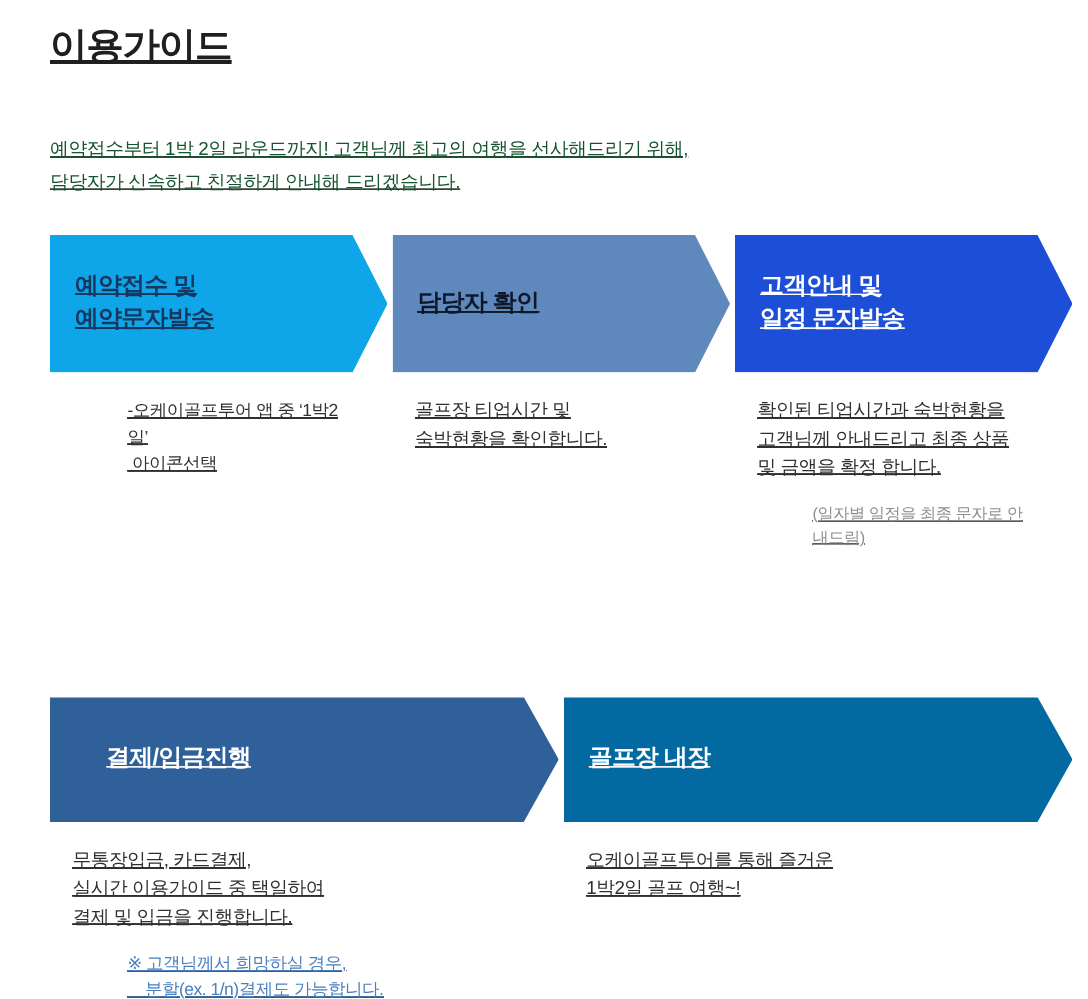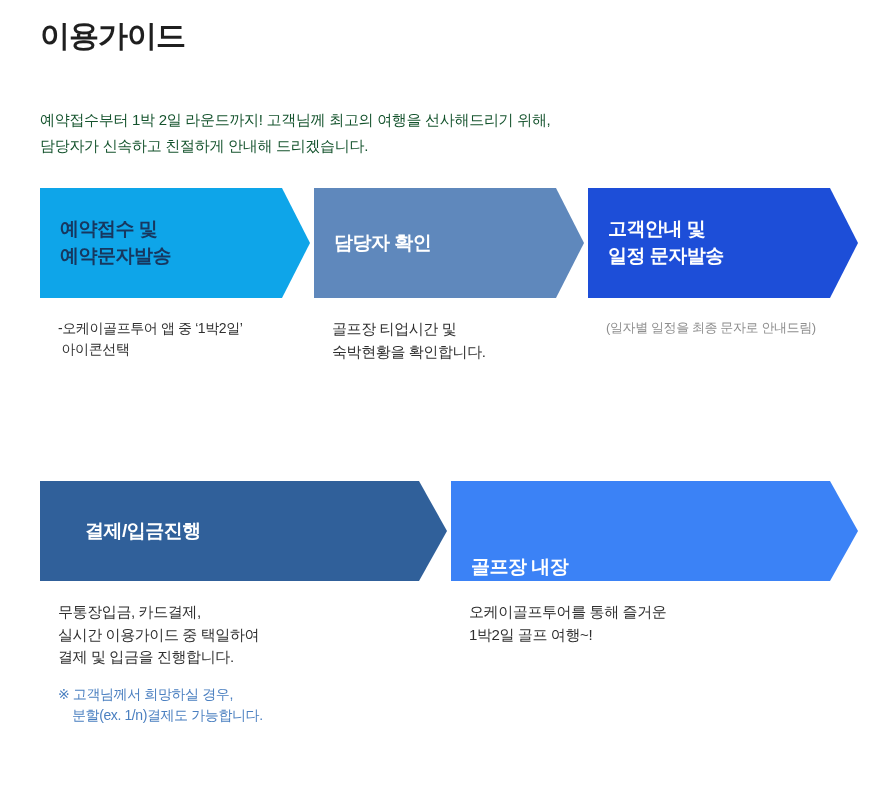--- a/index.html
+++ b/index.html
@@ -1,15 +1,15 @@
 <!DOCTYPE html>
 <html><head>
 <meta charset="utf-8">
 <style>
-  * { margin: 0; padding: 0; box-sizing: border-box; }
+  * { margin: 0; padding: 0; box-sizing: border-box; text-decoration: underline; }
   html, body { background: #ffffff; }
   body {
     width: 870px;
     font-family: "Liberation Sans", "DejaVu Sans", sans-serif;
     color: #333333;
   }
   .page {
     width: 870px;
     height: 799px;
     padding: 16px 12px 0 40px;
@@ -50,42 +50,43 @@
   .row2 .arrow { height: 100px; }
   .arrow .step-label {
     font-size: 19px;
     font-weight: bold;
     line-height: 1.4;
     white-space: pre-wrap;
     letter-spacing: -0.5px;
   }
   
   .s1 { background: #0ea5e9; color: #17375f; }
-  .s2 { background: #5f88bc; color: #ffffff; }
+  .s2 { background: #5f88bc; color: #0f172a; }
   .s3 { background: #1d4ed8; color: #ffffff; }
   .s4 { background: #30609a; color: #ffffff; padding-left: 45px; }
   .s5 { background: #27517e; color: #ffffff; }
-  .s6 { background: #3b82f6; color: #ffffff; align-items: flex-end; }
+  .s6 { background: #0369a1; color: #ffffff; }
   .step-body {
     margin-top: 20px;
     padding: 0 30px 0 18px;
   }
   .step-desc {
     font-size: 15px;
     line-height: 1.5;
     color: #2f2f2f;
     white-space: pre-wrap;
     letter-spacing: -0.4px;
   }
   .step-note {
     margin-top: 15px;
     font-size: 14px;
     line-height: 1.5;
     white-space: pre-wrap;
     letter-spacing: -0.4px;
+    margin-left: 44px;
   }
   .note-plain { color: #2f2f2f; }
   .note-gray  { color: #8e8e8e; font-size: 13px; }
   .note-blue  { color: #4a7fc0; }
 </style>
 </head>
 <body>
 
 <div class="page">
 
@@ -117,20 +118,23 @@
 숙박현황을 확인합니다.</p>
         </div>
       </div>
 
       <div class="flow-col">
         <div class="arrow s3">
           <span class="step-label">고객안내 및
 일정 문자발송</span>
         </div>
         <div class="step-body">
+          <p class="step-desc">확인된 티업시간과 숙박현황을
+고객님께 안내드리고 최종 상품
+및 금액을 확정 합니다.</p>
           <p class="step-note note-gray">(일자별 일정을 최종 문자로 안내드림)</p>
         </div>
       </div>
 
     </div>
   </div>
 
   <div class="flow-section second row2">
     <div class="flow-row">
 

